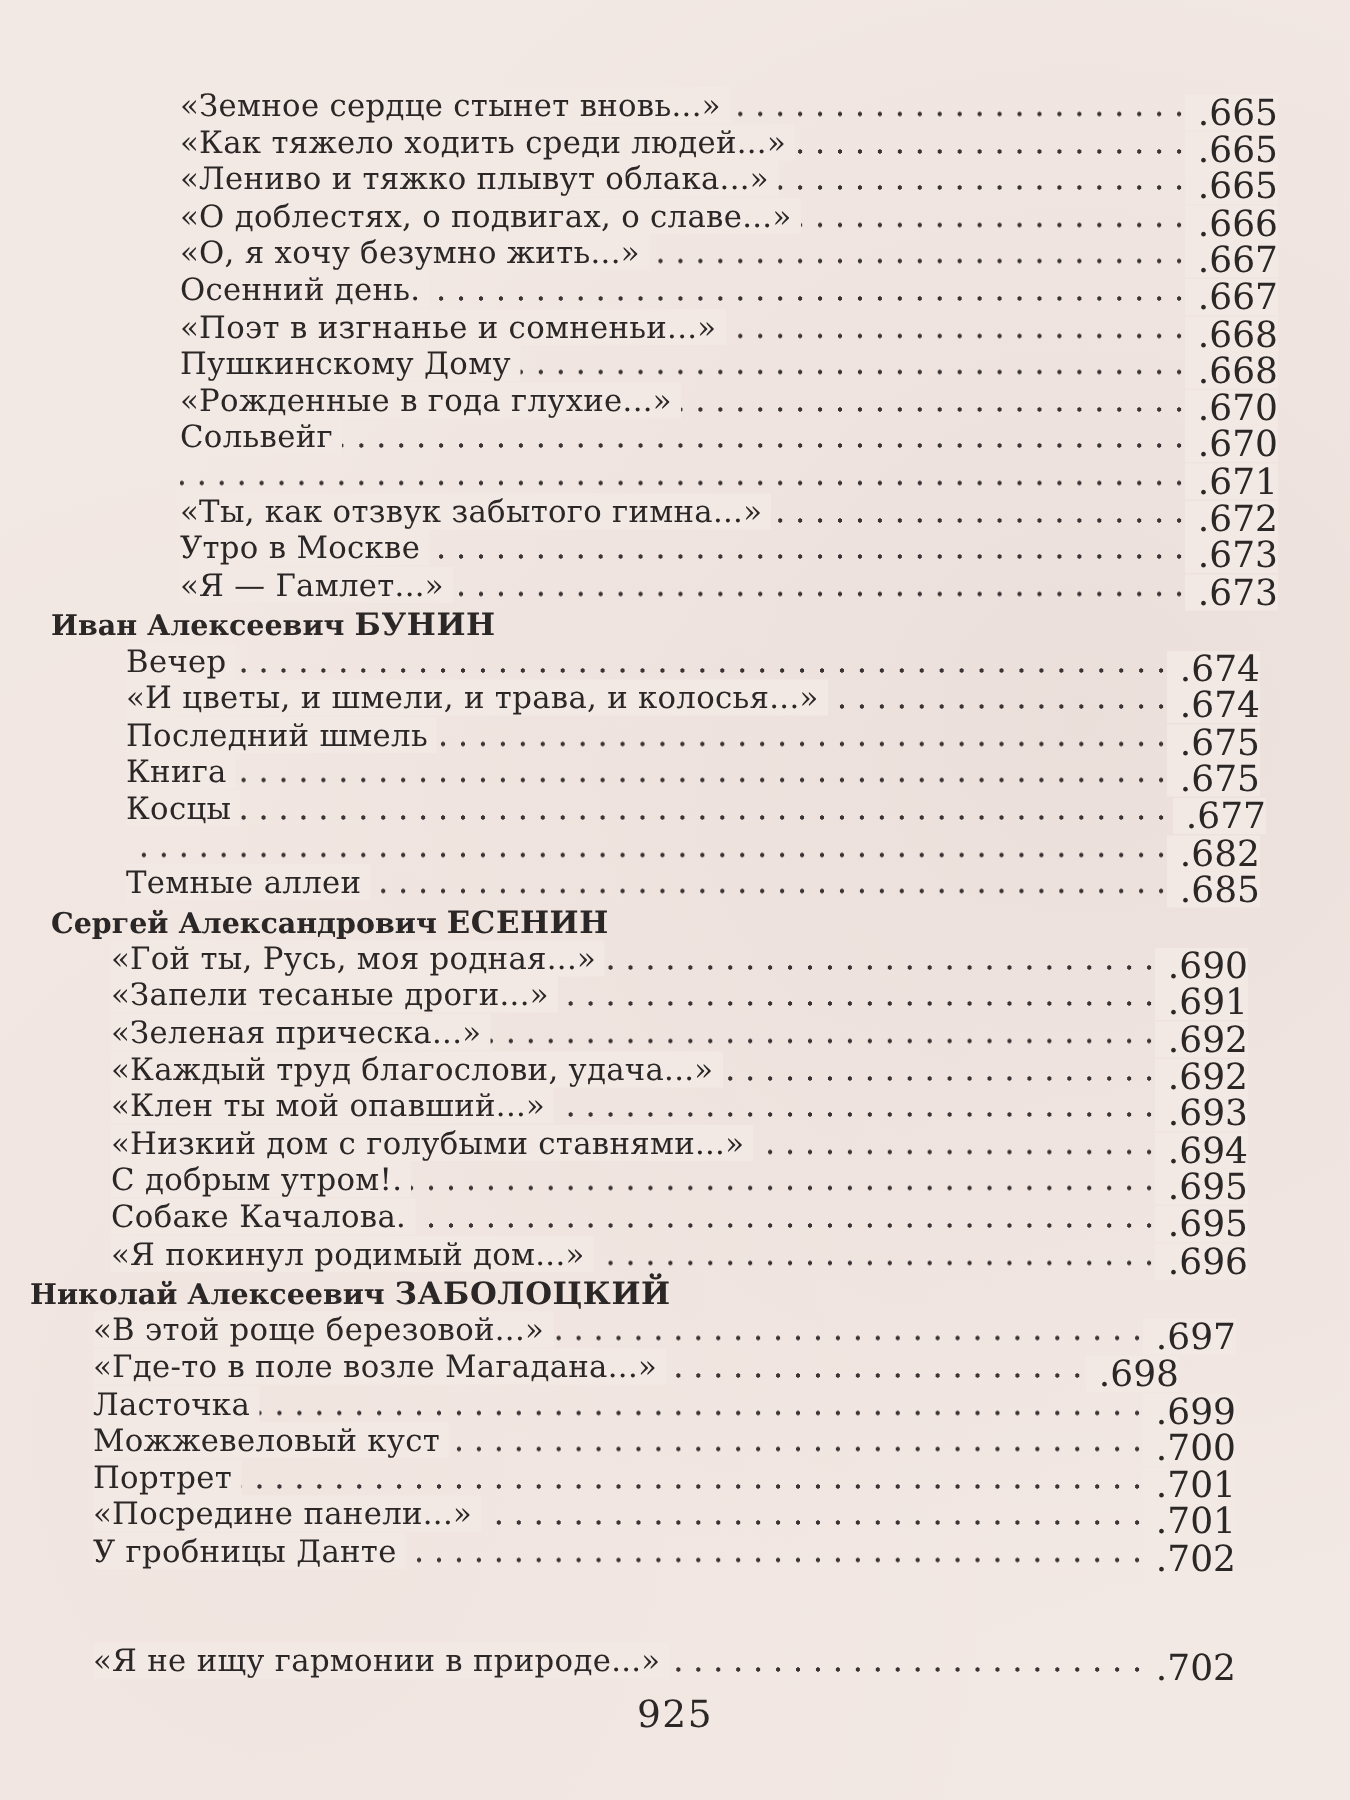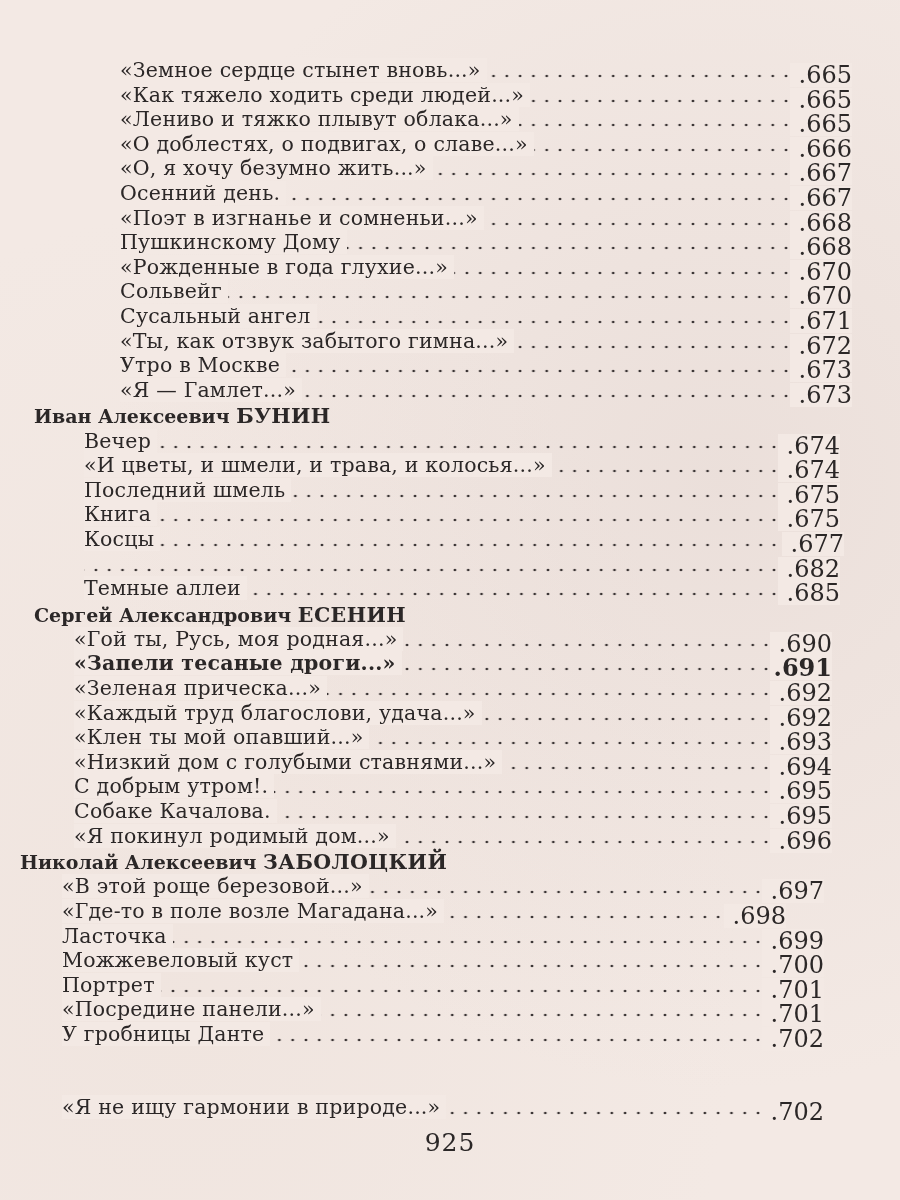--- a/index.html
+++ b/index.html
@@ -99,21 +99,20 @@
         <span class="title" style="left: 120px;">«Рожденные в года глухие...»</span>
         <span class="page-num" style="left: 790px;">.670</span>
       </div>
       <div class="entry" style="top: 221.4px;">
         <span class="leader" style="left: 120px; width: 686px;"></span>
         <span class="title" style="left: 120px;">Сольвейг</span>
         <span class="page-num" style="left: 790px;">.670</span>
       </div>
       <div class="entry" style="top: 246px;">
         <span class="leader" style="left: 120px; width: 686px;"></span>
-        <span class="title" style="left: 120px;">Сусальный ангел</span>
         <span class="page-num" style="left: 790px;">.671</span>
       </div>
       <div class="entry" style="top: 270.6px;">
         <span class="leader" style="left: 120px; width: 686px;"></span>
         <span class="title" style="left: 120px;">«Ты, как отзвук забытого гимна...»</span>
         <span class="page-num" style="left: 790px;">.672</span>
       </div>
       <div class="entry" style="top: 295.2px;">
         <span class="leader" style="left: 120px; width: 686px;"></span>
         <span class="title" style="left: 120px;">Утро в Москве</span>
@@ -158,21 +157,21 @@
         <span class="leader" style="left: 84px; width: 710px;"></span>
         <span class="title" style="left: 84px;">Темные аллеи</span>
         <span class="page-num" style="left: 778px;">.685</span>
       </div>
       <div class="author" style="top: 544.7px;"><span>Сергей Александрович</span> <span class="surname">ЕСЕНИН</span></div>
       <div class="entry" style="top: 568.8px;">
         <span class="leader" style="left: 74px; width: 712px;"></span>
         <span class="title" style="left: 74px;">«Гой ты, Русь, моя родная...»</span>
         <span class="page-num" style="left: 770px;">.690</span>
       </div>
-      <div class="entry" style="top: 593.4px; font-weight: bold;">
+      <div class="entry" style="top: 593.4px;">
         <span class="leader" style="left: 74px; width: 712px;"></span>
         <span class="title" style="left: 74px;">«Запели тесаные дроги...»</span>
         <span class="page-num" style="left: 770px;">.691</span>
       </div>
       <div class="entry" style="top: 618px;">
         <span class="leader" style="left: 74px; width: 712px;"></span>
         <span class="title" style="left: 74px;">«Зеленая прическа...»</span>
         <span class="page-num" style="left: 770px;">.692</span>
       </div>
       <div class="entry" style="top: 642.6px;">

